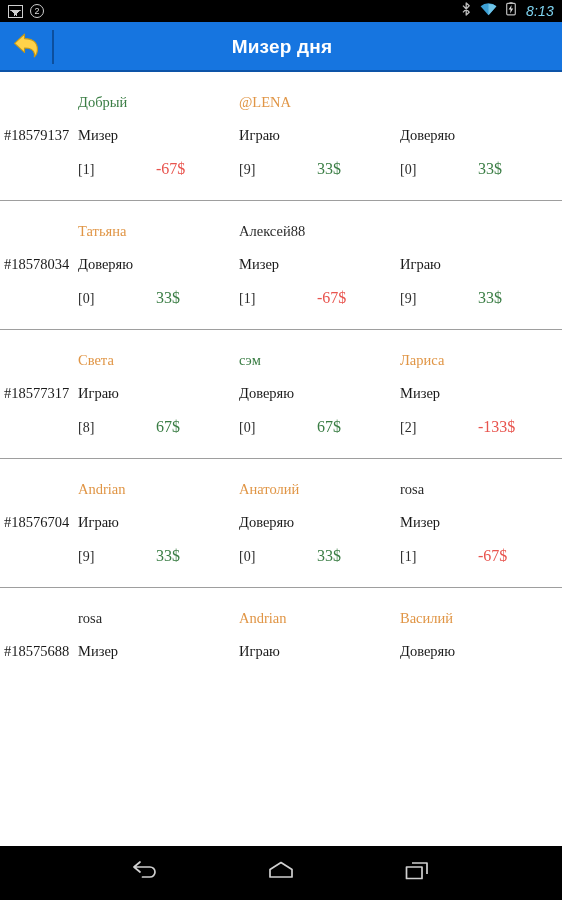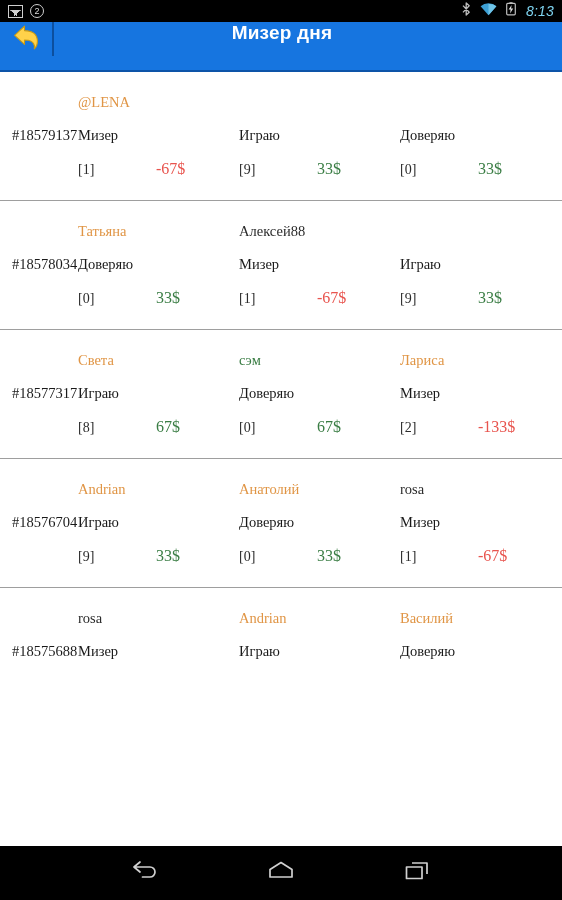--- a/index.html
+++ b/index.html
@@ -75,21 +75,21 @@
     line-height: 12px;
     text-align: center;
     box-sizing: border-box;
   }
 
   
   .appbar {
     height: 50px;
     background: #1675e0;
     display: flex;
-    align-items: flex-start;
+    align-items: center;
     flex: 0 0 auto;
     position: relative;
   }
   .appbar::after {
     content: "";
     position: absolute;
     left: 0; right: 0; bottom: 0;
     height: 2px;
     background: #0d54a8;
   }
@@ -136,21 +136,21 @@
   }
   .r-names  { padding: 4px 0 0 0; }
   .r-bids   { padding: 16px 0 0 0; }
   .r-scores { padding: 16px 0 0 0; }
 
   .gid {
     width: 78px;
     flex: 0 0 78px;
     font-size: 14.5px;
     color: #1a1a1a;
-    padding-left: 12px;
+    padding-left: 4px;
     box-sizing: border-box;
     white-space: nowrap;
   }
   .spacer { width: 78px; flex: 0 0 78px; }
 
   .cell {
     flex: 0 0 161px;
     width: 161px;
     box-sizing: border-box;
     font-size: 14.5px;
@@ -241,20 +241,21 @@
       </span>
     </div>
     <div class="appbar-title">Мизер дня</div>
   </div>
 
   <div class="content">
 
     <div class="game-row">
       <div class="r-names">
         <span class="spacer"></span>
+        <span class="cell name c-green">Добрый</span>
         <span class="cell name c-orange">@LENA</span>
       </div>
       <div class="r-bids">
         <span class="gid">#18579137</span>
         <span class="cell">Мизер</span>
         <span class="cell">Играю</span>
         <span class="cell">Доверяю</span>
       </div>
       <div class="r-scores">
         <span class="spacer"></span>

